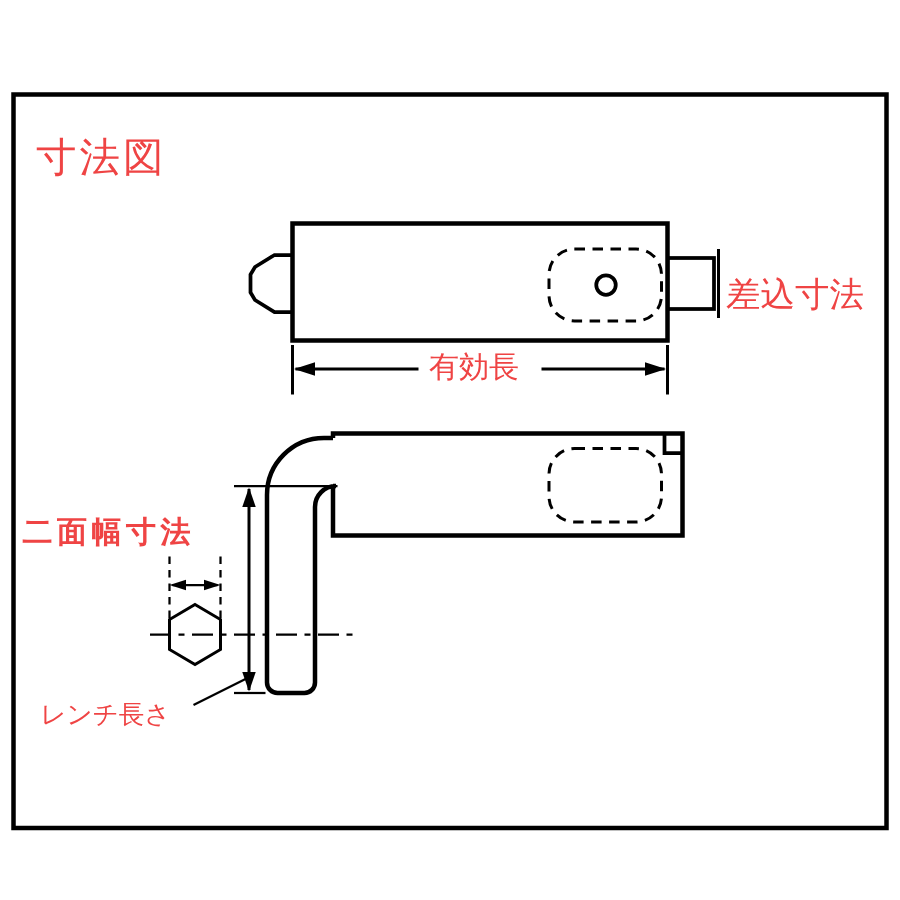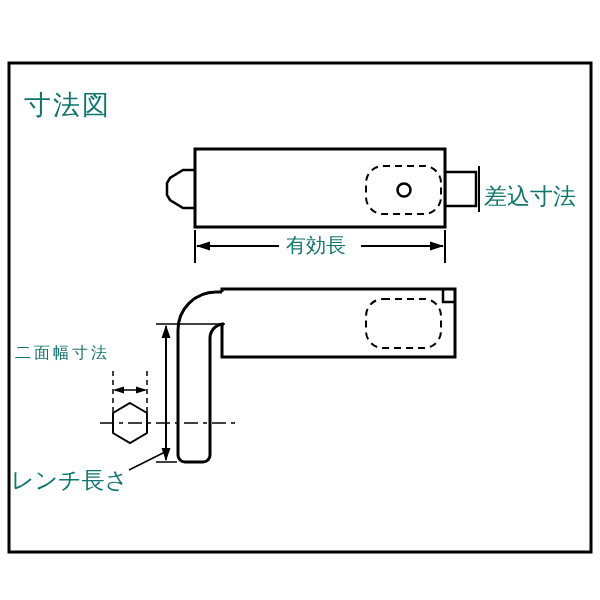--- a/index.html
+++ b/index.html
@@ -2,28 +2,28 @@
 <html><head>
 <meta charset="utf-8">
 <style>
   html,body { margin:0; padding:0; background:#fff; }
   .canvas {
     position:relative; width:600px; height:600px; background:#ffffff;
     font-family:"Liberation Sans", sans-serif; overflow:hidden;
   }
   .canvas svg { position:absolute; left:0; top:0; }
   .lbl {
-    position:absolute; color:#0f766e; line-height:1.1; white-space:nowrap;
+    position:absolute; color:#ef4444; line-height:1.1; white-space:nowrap;
     font-family:"Liberation Sans", sans-serif;
   }
   .lbl-title   { left:24px;  top:91px;  font-size:27px; font-weight:500; letter-spacing:2px; }
   .lbl-insert  { left:484px; top:184px; font-size:23px; }
   .lbl-efflen  { left:286px; top:234px; font-size:20px; }
-  .lbl-flats   { left:15px;  top:344px; font-size:16px; letter-spacing:3px; }
-  .lbl-wrench  { left:11px;  top:468px; font-size:23px;text-align:center; }
+  .lbl-flats   { left:15px;  top:344px; font-size:20px; letter-spacing:3px;font-weight:bold; }
+  .lbl-wrench  { left:27px;  top:468px; font-size:17px;text-align:center; }
 
   
   .s3     { stroke:#000; stroke-width:3;   fill:none; }
   .s3w    { stroke:#000; stroke-width:3;   fill:#fff; }
   .s25    { stroke:#000; stroke-width:2.5; fill:none; }
   .s25w   { stroke:#000; stroke-width:2.5; fill:#fff; }
   .s2     { stroke:#000; stroke-width:2;   fill:none; }
   .s15    { stroke:#000; stroke-width:1.5; fill:none; }
   .dash2  { stroke:#000; stroke-width:2;   fill:none; stroke-dasharray:7 5; }
   .dash15 { stroke:#000; stroke-width:1.5; fill:none; stroke-dasharray:5 4; }

